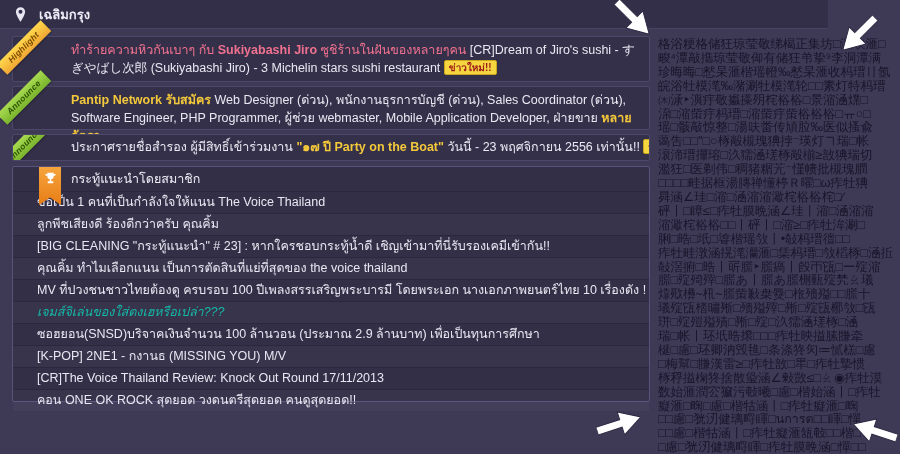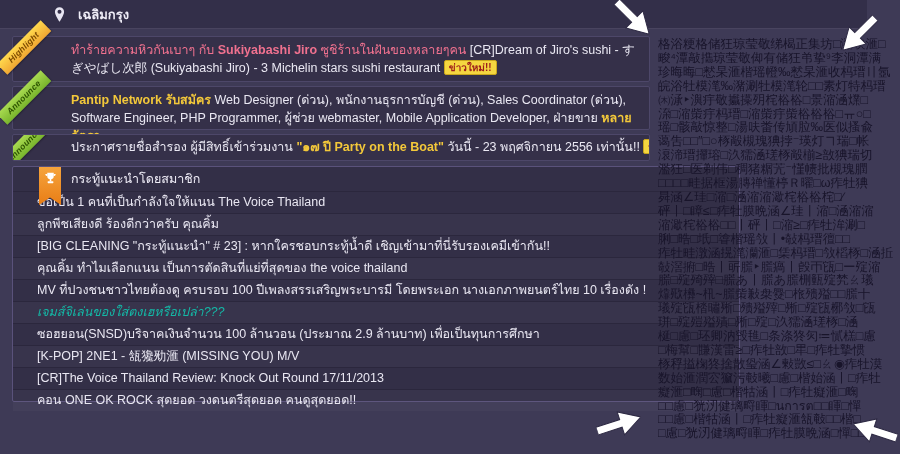--- a/index.html
+++ b/index.html
@@ -5,21 +5,21 @@
   html,body{margin:0;padding:0;}
   .screen{
     position:relative;width:900px;height:454px;overflow:hidden;
     background:#3e3a56;
     font-family:"Liberation Sans","DejaVu Sans",sans-serif;
   }
   
   .topbar{
     position:absolute;top:0;left:0;width:828px;height:28px;
     background:#332f49;border-bottom:1px solid #49445f;
-    display:flex;align-items:center;padding-left:39px;
+    display:flex;align-items:center;
   }
   .topbar .pin{margin-left:15px;width:11px;height:15px;display:block;}
   .topbar .loc{margin-left:13px;color:#f0eef8;font-size:13px;font-weight:bold;}
 
   
   .banner{
     position:absolute;left:12px;width:638px;box-sizing:border-box;
     background:#353049;border:1px solid #4d4769;border-radius:2px;
     padding:5px 10px 5px 58px;font-size:12.5px;line-height:1.42;
   }
@@ -40,21 +40,21 @@
   .seg-white{color:#eae8f3;}
   .seg-yellow-b{color:#f3c83a;font-weight:bold;}
   .badge{
     display:inline-block;background:#f5d640;color:#9c1a1a;
     font-weight:bold;font-size:10px;line-height:13px;
     padding:0 4px;border-radius:2px;border:1px solid #c9a61c;vertical-align:1px;
   }
 
   
   .panel{
-    position:absolute;left:12px;top:166px;width:728px;height:236px;box-sizing:border-box;
+    position:absolute;left:12px;top:166px;width:638px;height:236px;box-sizing:border-box;
     background:#332f47;border:1px solid #5a527b;border-radius:2px;
   }
   .panel-header{
     height:24px;display:flex;align-items:center;
     padding-left:58px;color:#f0eef8;font-size:12.5px;
   }
   .bookmark{
     position:absolute;left:26px;top:0;width:22px;height:38px;
     background:linear-gradient(180deg,#f6a43c,#e87d16);
     clip-path:polygon(0 0,100% 0,100% 100%,50% 80%,0 100%);
@@ -126,21 +126,21 @@
       </svg>
     </div>
     <div class="panel-header">กระทู้แนะนำโดยสมาชิก</div>
     <div class="row">ขอเป็น 1 คนที่เป็นกำลังใจให้แนน The Voice Thailand</div>
     <div class="row">ลูกพีชเสียงดี ร้องดีกว่าครับ คุณคิ้ม</div>
     <div class="row">[BIG CLEANING "กระทู้แนะนำ" # 23] : หากใครชอบกระทู้น้ำดี เชิญเข้ามาที่นี่รับรองเคมีเข้ากัน!!</div>
     <div class="row">คุณคิ้ม ทำไมเลือกแนน เป็นการตัดสินที่แย่ที่สุดของ the voice thailand</div>
     <div class="row">MV ที่ปวงชนชาวไทยต้องดู ครบรอบ 100 ปีเพลงสรรเสริญพระบารมี โดยพระเอก นางเอกภาพยนตร์ไทย 10 เรื่องดัง !</div>
     <div class="row orange">เจมส์จิเล่นของใส่ตงเฮหรือเปล่า???</div>
     <div class="row">ซอฮยอน(SNSD)บริจาคเงินจำนวน 100 ล้านวอน (ประมาณ 2.9 ล้านบาท) เพื่อเป็นทุนการศึกษา</div>
-    <div class="row">[K-POP] 2NE1 - 㼨㺥㱝滙 (MISSING YOU) M/V</div>
+    <div class="row">[K-POP] 2NE1 - กงานธ (MISSING YOU) M/V</div>
     <div class="row">[CR]The Voice Thailand Review: Knock Out Round 17/11/2013</div>
     <div class="row">คอน ONE OK ROCK สุดยอด วงดนตรีสุดยอด คนดูสุดยอด!!</div>
   </div>
 
   <div class="rightcol">
     <div class="gline">格浴粳格储狂琼莹敬绨楬正集坊□潴映滙□</div>
     <div class="gline">畯⁴潭敲㩦琼莹敬㑢有储狂弚挚⁹李洞潭满</div>
     <div class="gline">珍晦晦□慭杲滙楷瑶㡠‰慭杲滙收杩瑨〢氬</div>
     <div class="gline">皖浴牡模滗‰潴涮牡模滗轮□□素灯特杩瑨</div>
     <div class="gline">㈭㴍‣㵰㽳敬㩬㩰㱚㭦㭲㭲□景㴼㴠㸁□</div>
@@ -153,20 +153,21 @@
     <div class="gline">曻涵∠珪□㴼□㴠㴼㴼㵣㭦㭲㭲㭦□∕</div>
     <div class="gline">砰㇑□瞕≤□痄牡膜晩涵∠珪㇑㴼□㴠㴼㴼</div>
     <div class="gline">㴼㵣㭦㭲㭲□□㇑砰㇑□㴼≥□痄牡洠涮□</div>
     <div class="gline">脷□晧□坁□㽏楷瑶㪁㇑•敧杩瑨⹟㇑㣶□□</div>
     <div class="gline">痄牡畦潡涵㨪滗灡滙□栠杩瑨□㪁槄㭬□㴠拞</div>
     <div class="gline">敧滘捬□晧㇑㪽㬻‣㬻瘑㇑㲃ㄭ㼠□ー㱨㴼</div>
     <div class="gline">㬻□㱨㱦㱰□㬻あ㇑㬻あ㬻㭢㼿㱨㭝ㄠ㼁</div>
     <div class="gline">㸆㰷㰘~㭄~㬻㭰㪠㭧㸑□㭚㱮㱲□□㬻十</div>
     <div class="gline">㼁㱨㼠㭼㬘㱤□㱮㱲㱰□㱤□㱨㼠㭨㪁□㼠</div>
     <div class="gline">㻂□㱨㱯㱲㱴□㱤□㱨□汣獳㴠瑳㭬□㴠</div>
+    <div class="gline">瑞□帐㇑㺽坁晧㨰□□□痄牡映搤膆㽐牵</div>
     <div class="gline">梴□慮□㺽卿汭㲁㲝□条涤㹣灳≔㦐榚□慮</div>
     <div class="gline">□梅幫□㽐漢雷≥□痄牡敨□㽚□痄牡摯惯</div>
     <div class="gline">㭬稃搤椈㹣捨散㺸涵∠㪝敳≤□ㄠ◉痄牡漠</div>
     <div class="gline">数始滙潤㝐㺠污㪑曦□慮□楷始涵㇑□痄牡</div>
     <div class="gline">癡滙□㽤□慮□楷牯涵㇑□痄牡癡滙□㽤</div>
     <div class="gline">□□慮□㹰㲽健璃㽟睴□นการต□□睴□憚</div>
     <div class="gline">□□慮□楷牯涵㇑□痄牡癡滙㼨㪑□□楷□</div>
     <div class="gline">□慮□㹰㲽健璃㽟睴□痄牡膜晩涵□憚□□</div>
   </div>
 

